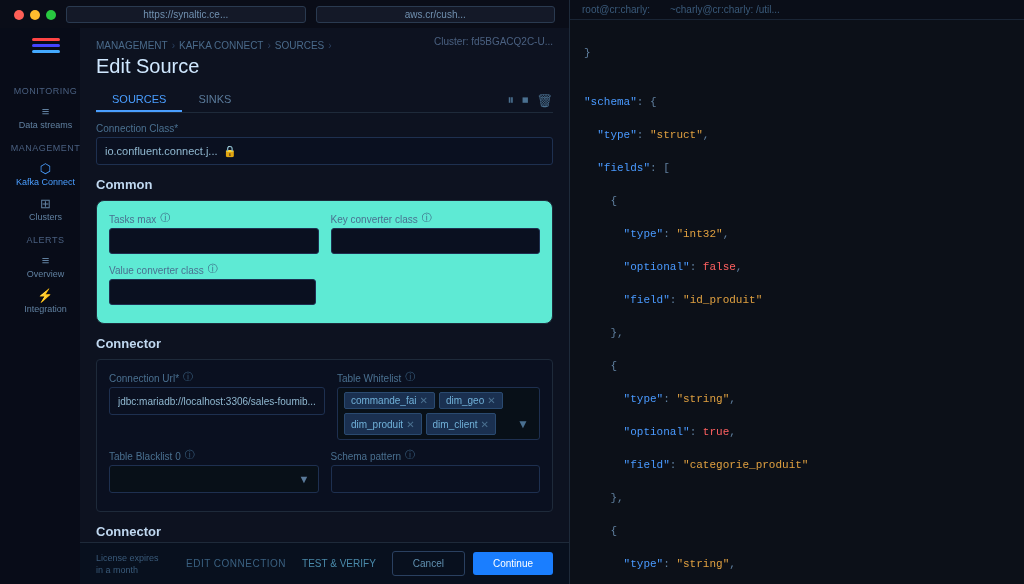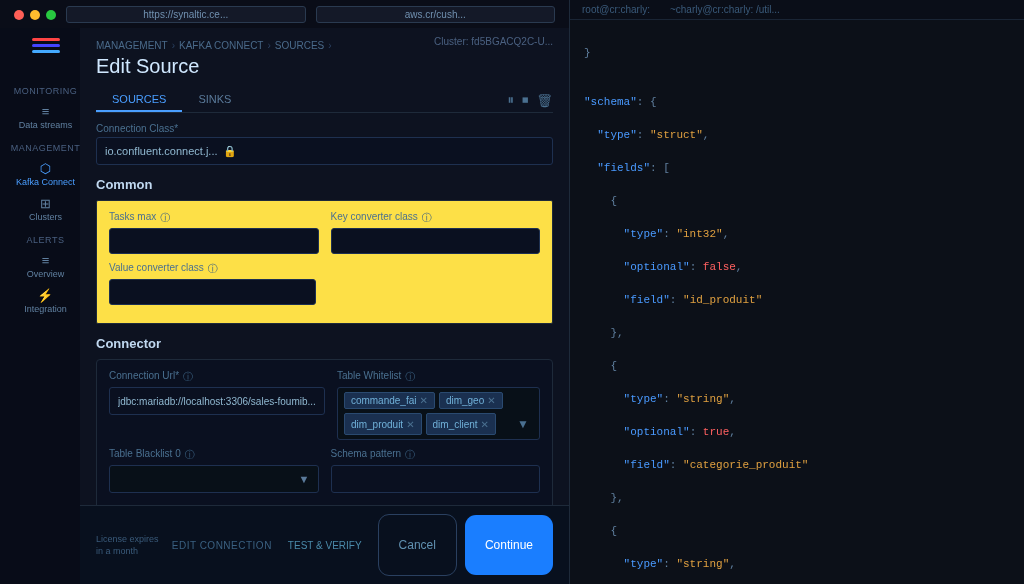--- a/index.html
+++ b/index.html
@@ -183,21 +183,21 @@
     .form-field {
       flex: 1;
       display: flex;
       flex-direction: column;
       gap: 3px;
     }
     .field-label {
       font-size: 10px;
       color: #4a7090;
       display: flex;
-      align-items: flex-start;
+      align-items: flex-end;
       gap: 4px;
     }
     .field-label .info-icon {
       color: #3a6080;
       font-size: 10px;
       cursor: pointer;
     }
     .form-input {
       background: #0a1020;
       border: 1px solid #1e3050;
@@ -219,23 +219,23 @@
     
     .section-header {
       font-size: 13px;
       font-weight: 600;
       color: #c0d8f0;
       margin: 12px 0 8px;
     }
 
     
     .common-section {
-      background: #fde047;
+      background: #5eead4;
       border: 1px solid #1e2a3a;
-      border-radius: 2px;
+      border-radius: 8px;
       padding: 10px 12px;
       margin-bottom: 10px;
     }
 
     
     .db-section {
       background: #0a1020;
       border: 1px solid #1e2a3a;
       border-radius: 4px;
       padding: 10px 12px;
@@ -323,23 +323,23 @@
     .bottom-left .license-text {
       font-size: 9px;
       color: #3a5a7a;
     }
     .bottom-right {
       display: flex;
       align-items: center;
       gap: 8px;
     }
     .btn {
-      padding: 23px 20px;
-      border-radius: 11px;
-      font-size: 12px;
+      padding: 6px 20px;
+      border-radius: 3px;
+      font-size: 10px;
       cursor: pointer;
       border: none;
     }
     .btn-secondary {
       background: transparent;
       border: 1px solid #2a4060;
       color: #6090b0;
     }
     .btn-primary {
       background: #1a7eff;

